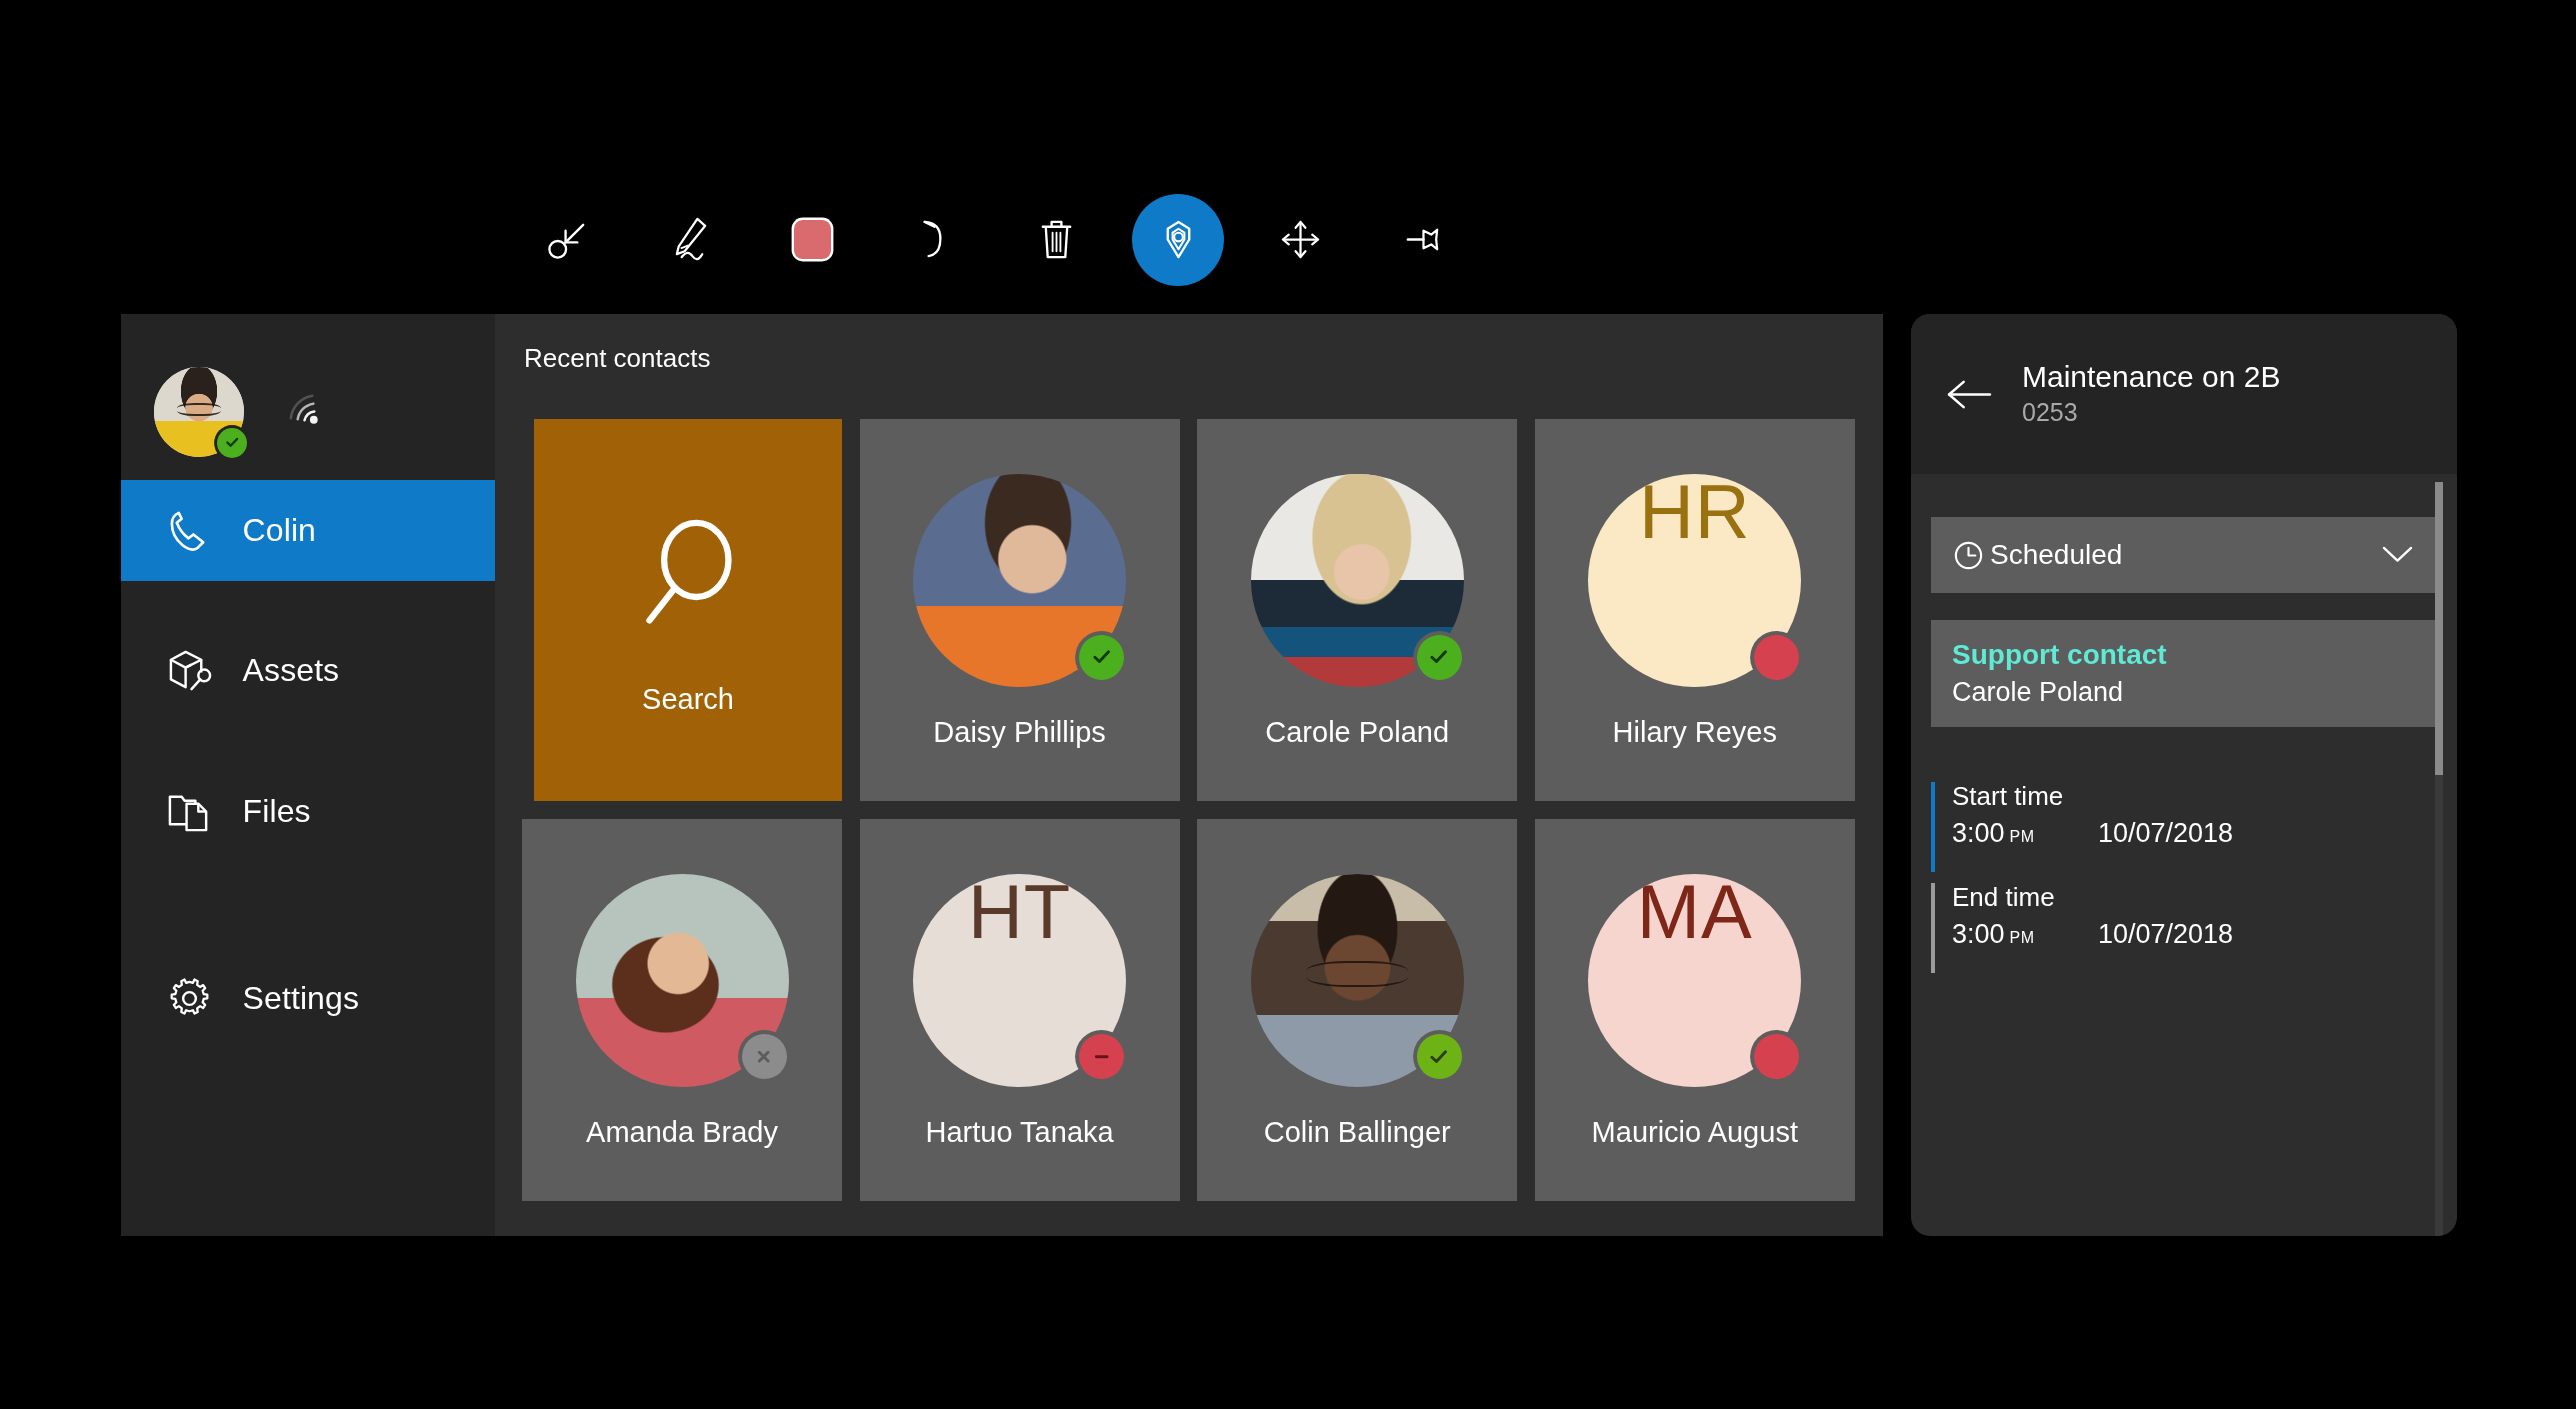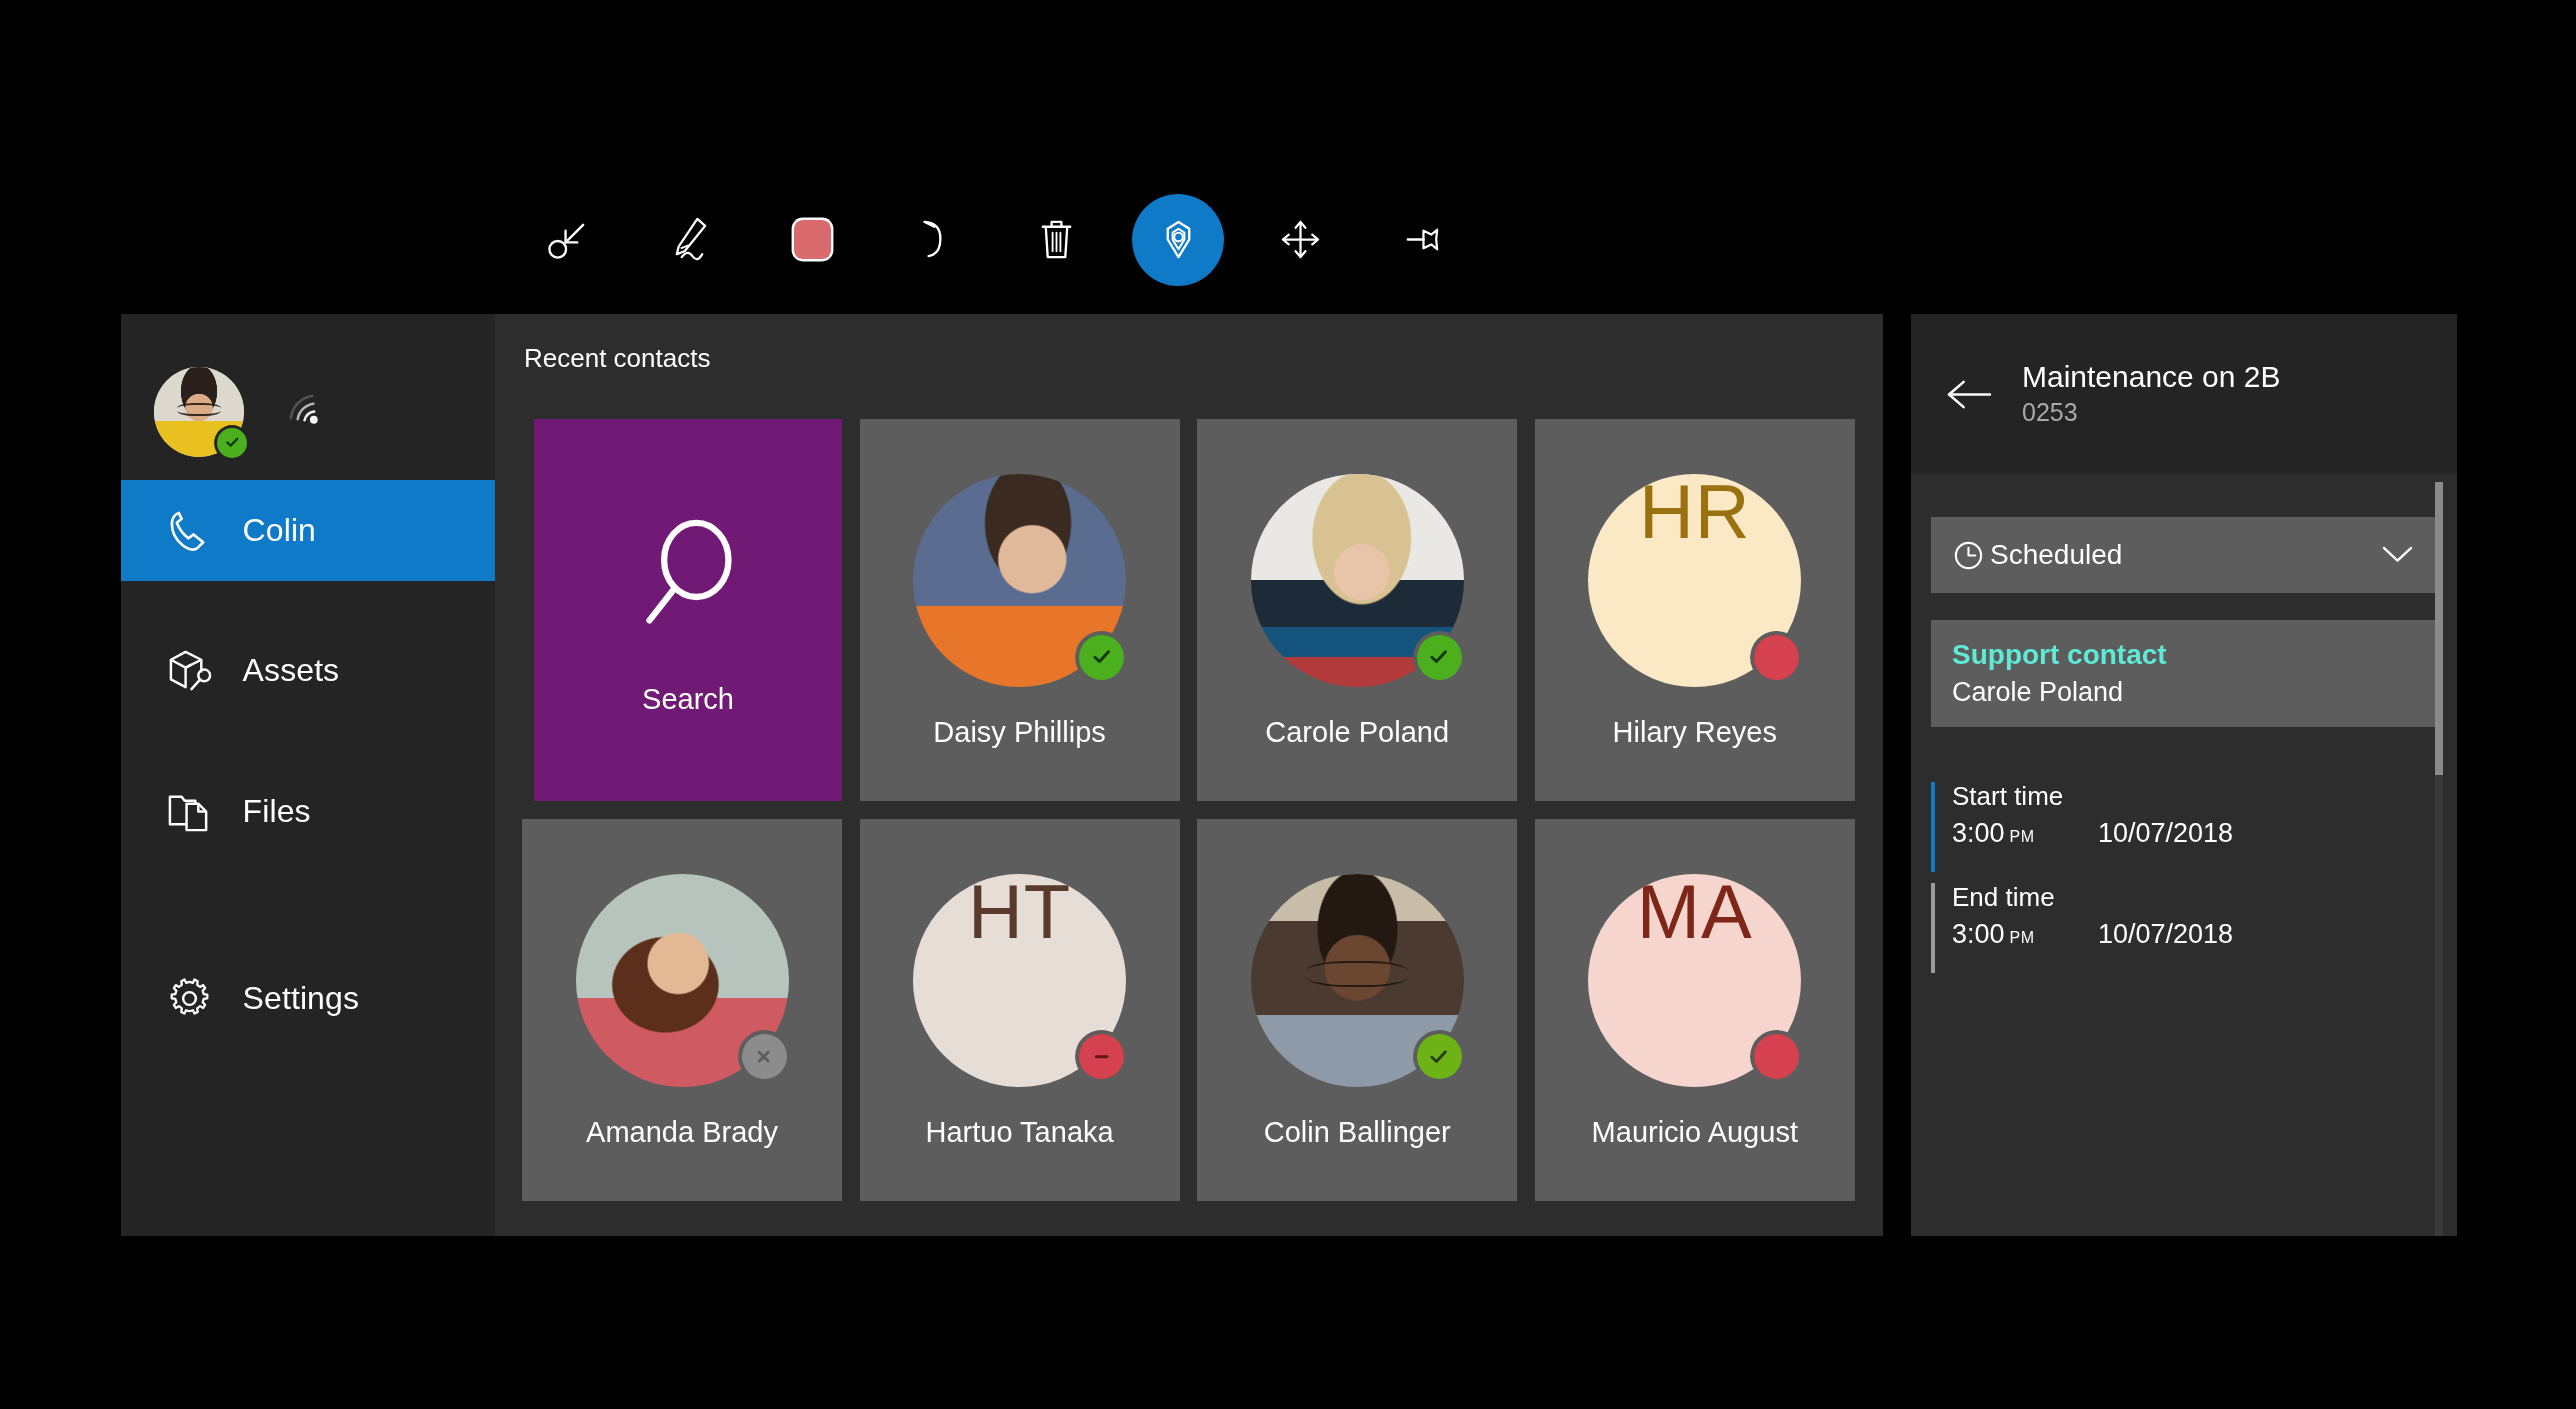--- a/index.html
+++ b/index.html
@@ -168,21 +168,21 @@
   }
   .card {
     background: #5d5d5d;
     position: relative;
     display: flex;
     flex-direction: column;
     align-items: center;
     justify-content: center;
   }
   .card.search-card {
-    background: #701a75;
+    background: #a16207;
     margin-left: 12px;
   }
   .card-avatar {
     position: relative;
     width: 213px;
     height: 213px;
     margin-top: 3.9px;
   }
   .card-avatar-circle {
     width: 213px;
@@ -228,20 +228,21 @@
 
   
   #right-panel {
     position: absolute;
     left: 1911px;
     top: 314px;
     width: 546px;
     height: 922px;
     background: #2d2d2d;
     overflow: hidden;
+    border-radius: 19px;
   }
   #panel-header {
     position: absolute;
     left: 0;
     top: 0;
     width: 546px;
     height: 160px;
     background: #242424;
     display: flex;
     align-items: center;

